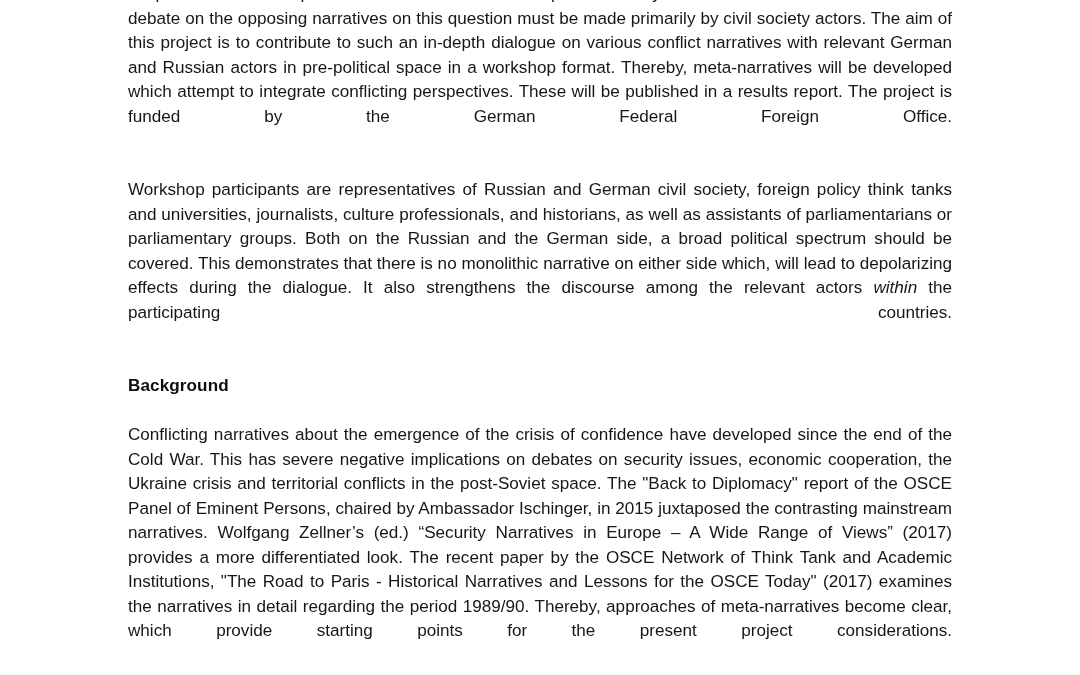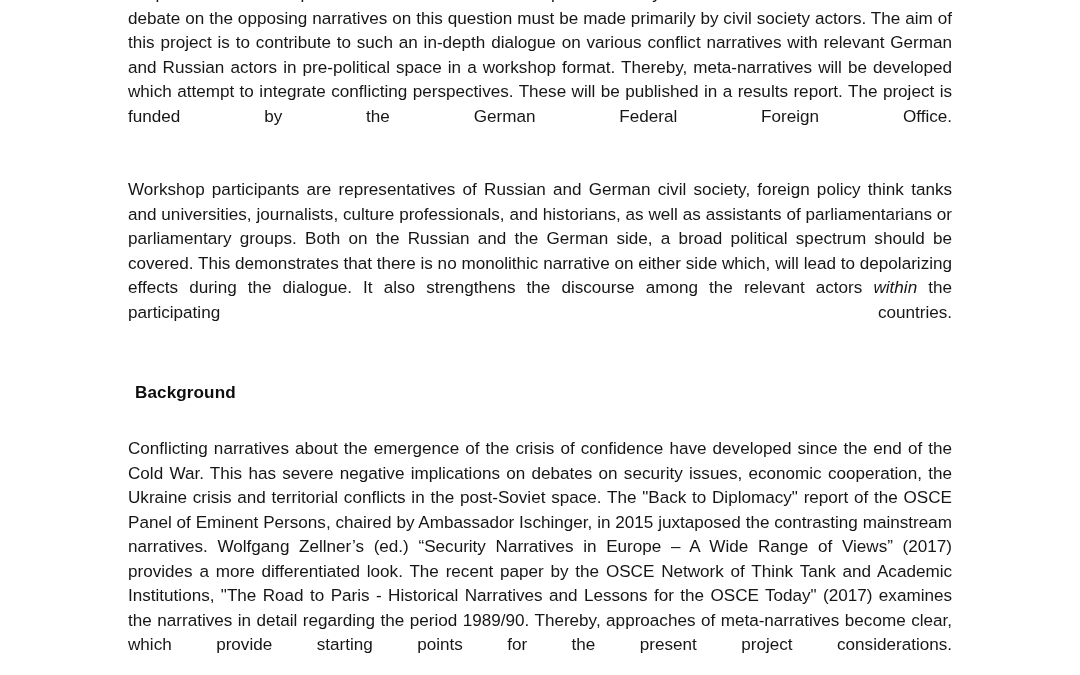--- a/index.html
+++ b/index.html
@@ -45,21 +45,21 @@
   }
 
   
   p.body-par::after {
     content: "";
     display: inline-block;
     width: 100%;
   }
 
   h2.section-heading {
-    margin: 7px;
+    margin: 0;
     font-size: 17.1px;
     line-height: 24.5px;
     font-weight: bold;
     text-align: left;
     color: #0d0d0d;
     letter-spacing: 0.1px;
   }
 
   .spacer {
     height: 24.5px;

